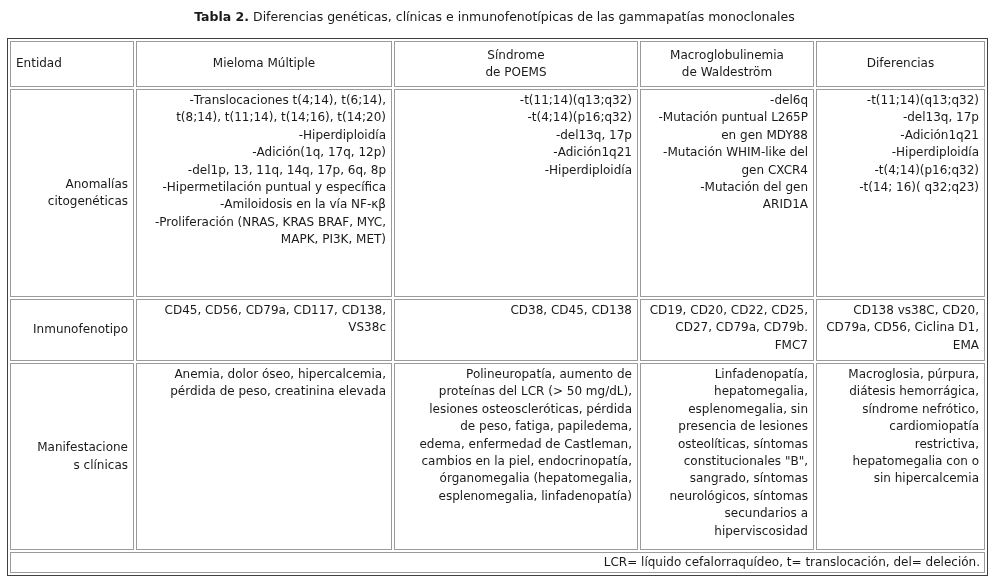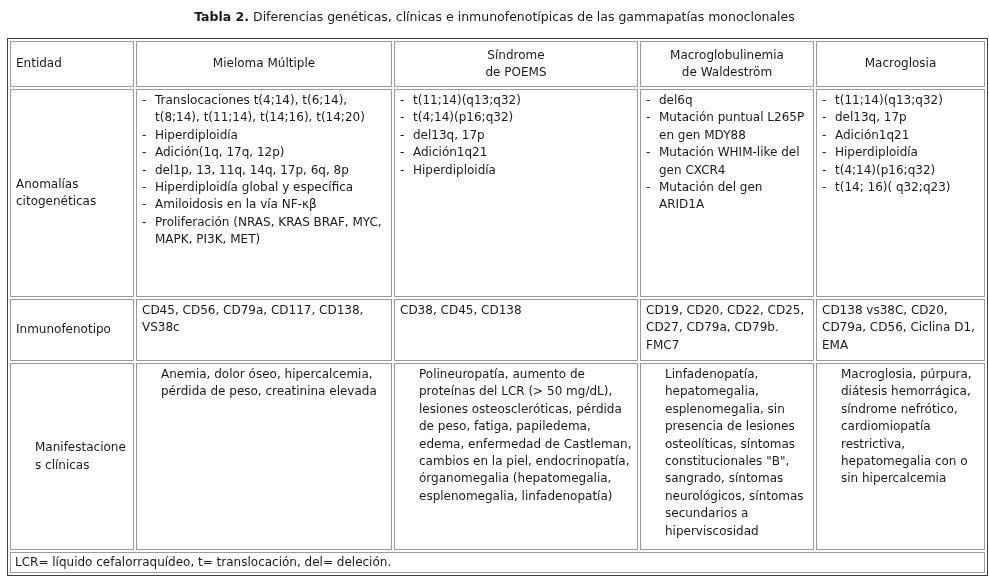--- a/index.html
+++ b/index.html
@@ -28,21 +28,21 @@
   }
   col.c-entity { width: 124px; }
   col.c-mieloma { width: 256px; }
   col.c-poems { width: 244px; }
   col.c-waldestrom { width: 174px; }
   col.c-amiloidosis { width: 169px; }
   th, td {
     border: 1px solid #9b9b9b;
     padding: 2px 5px 2px 5px;
     font-weight: normal;
-    text-align: left;
+    text-align: right;
     vertical-align: top;
     line-height: 17.4px;
     word-wrap: break-word;
   }
   th {
     text-align: center;
     vertical-align: middle;
     white-space: pre-line;
     height: 46px;
   }
@@ -83,33 +83,33 @@
     </colgroup>
 
     <tbody>
         <tr>
       <th class="entity-h">Entidad</th>
       <th>Mieloma Múltiple</th>
       <th>Síndrome
 de POEMS</th>
       <th>Macroglobulinemia
 de Waldeström</th>
-      <th>Macroglosia</th>
+      <th>Diferencias</th>
     </tr>
 
     <tr class="r-cyto">
       <td class="row-label">Anomalías citogenéticas</td>
       <td>
         <div class="cell-list">
 
         <div class="item">Translocaciones t(4;14), t(6;14), t(8;14), t(11;14), t(14;16), t(14;20)</div>
               <div class="item">Hiperdiploidía</div>
               <div class="item">Adición(1q, 17q, 12p)</div>
               <div class="item">del1p, 13, 11q, 14q, 17p, 6q, 8p</div>
-              <div class="item">Hiperdiploidía global y específica</div>
+              <div class="item">Hipermetilación puntual y específica</div>
               <div class="item">Amiloidosis en la vía NF-κβ</div>
               <div class="item">Proliferación (NRAS, KRAS BRAF, MYC, MAPK, PI3K, MET)</div>
             </div>
       </td>
       <td>
         <div class="cell-list">
 
         <div class="item">t(11;14)(q13;q32)</div>
               <div class="item">t(4;14)(p16;q32)</div>
               <div class="item">del13q, 17p</div>

